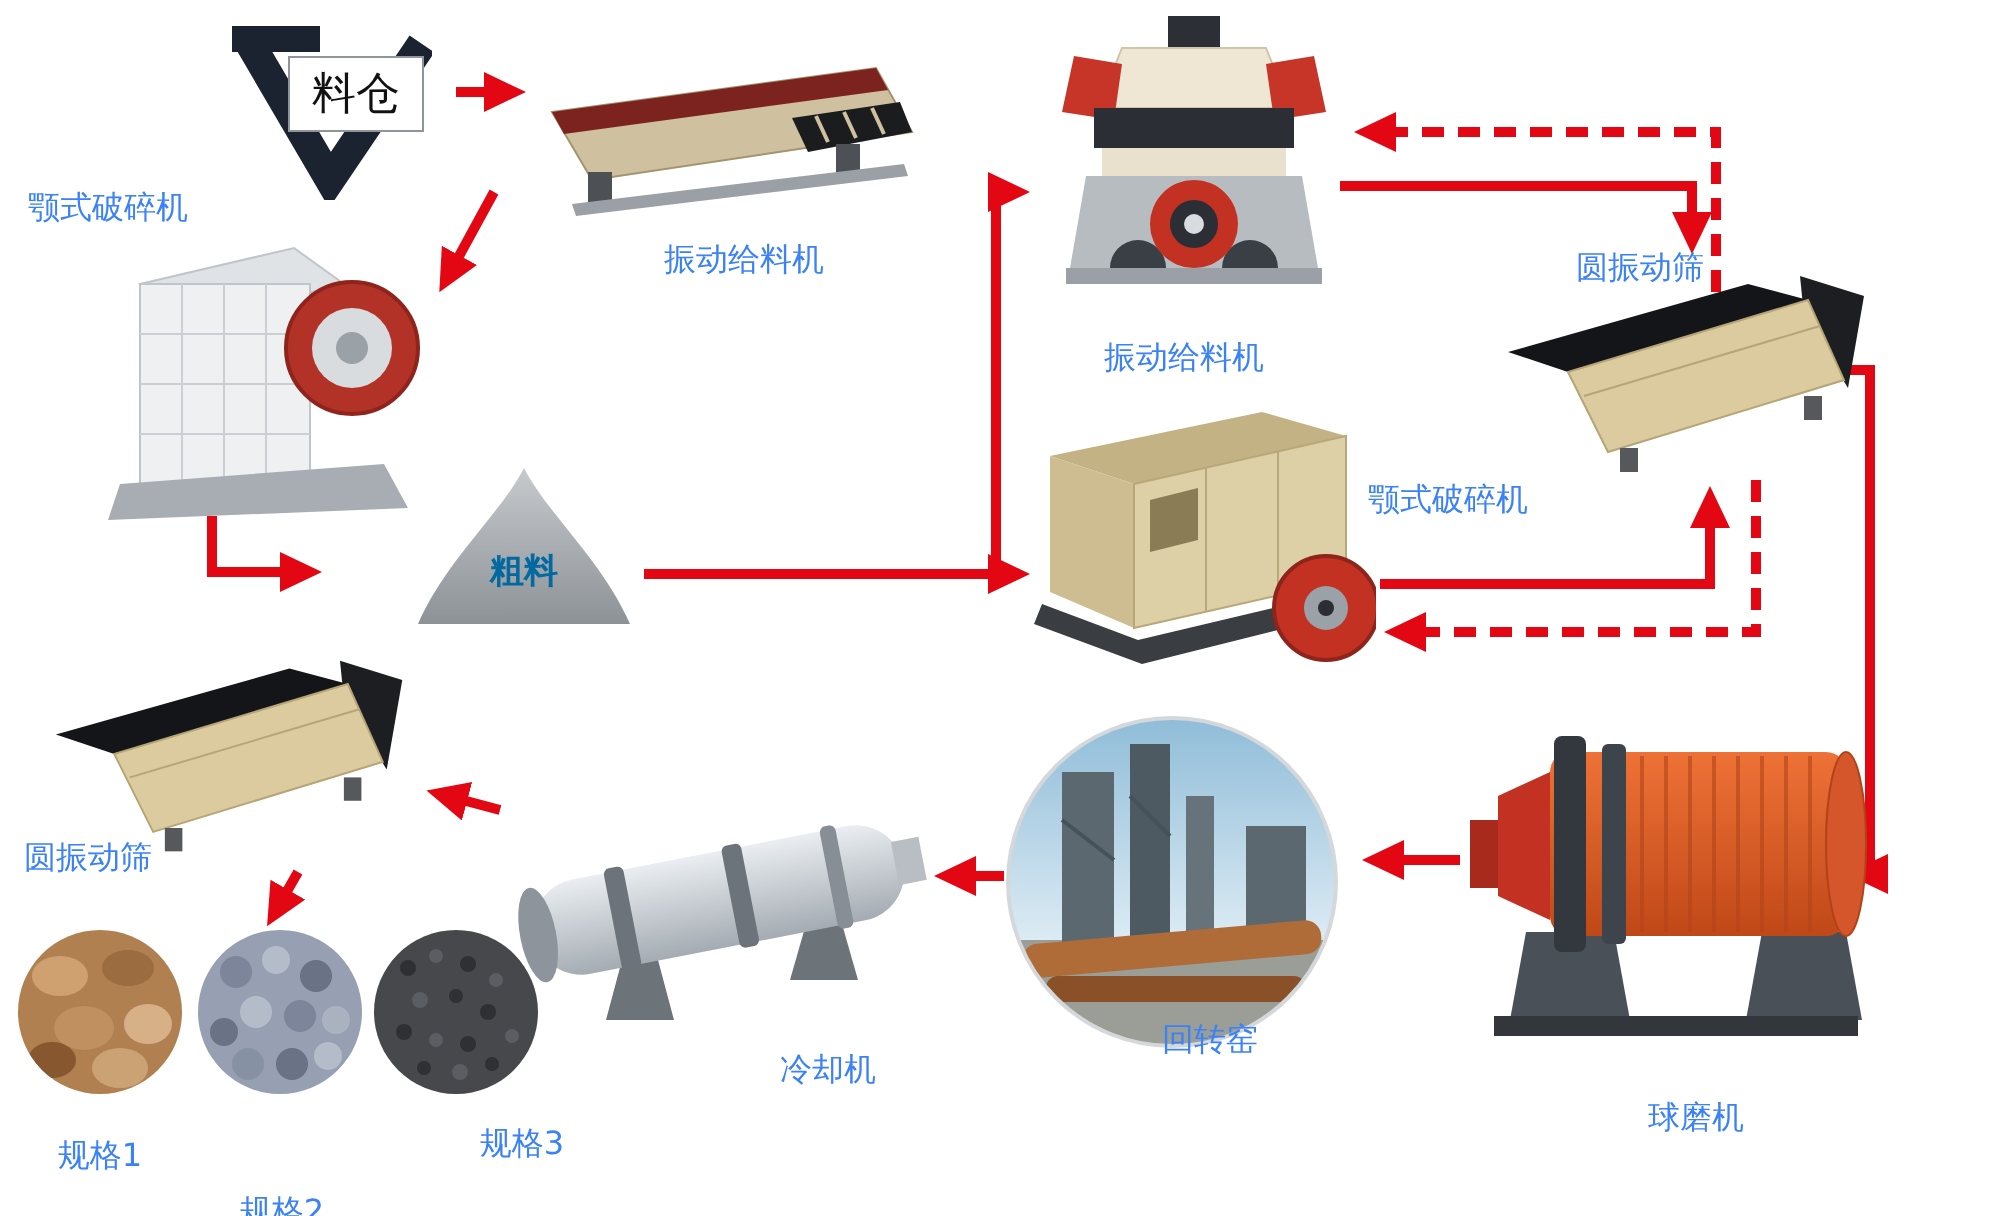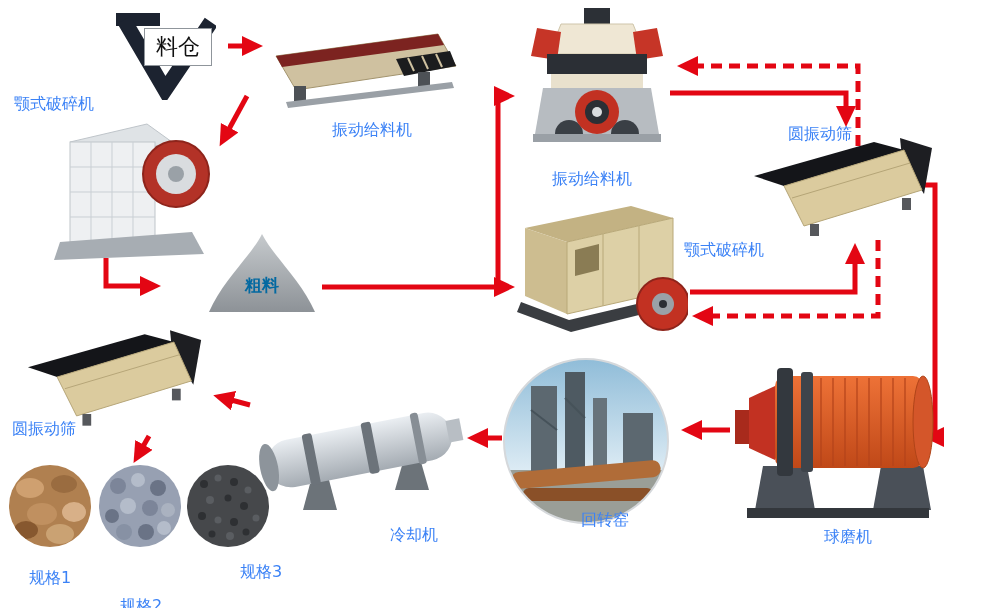--- a/index.html
+++ b/index.html
@@ -174,21 +174,21 @@
         <line x1="134" y1="30" x2="134" y2="118"></line>
           <line x1="146" y1="30" x2="146" y2="118"></line>
         <line x1="158" y1="30" x2="158" y2="118"></line>
           <line x1="170" y1="30" x2="170" y2="118"></line>
       </g>
       <rect x="42" y="20" width="16" height="108" rx="4" fill="#33383e"></rect>
       <rect x="66" y="24" width="12" height="100" rx="3" fill="#3e444b"></rect>
       <ellipse cx="188" cy="74" rx="10" ry="46" fill="#d4562a" stroke="#b04418"></ellipse>
     </svg>
   </div>
-  <div class="label center" style="left:848px;top:527px;">球磨机</div>
+  <div class="label center" style="left:848px;top:549px;">球磨机</div>
 
   <div class="node" style="left:503px;top:358px;width:166px;height:166px;">
     <svg width="166" height="166" viewBox="0 0 166 166">
       <defs>
         <clipPath id="kclip">
             <circle cx="83" cy="83" r="82"></circle>
           </clipPath>
         <linearGradient id="gsky" x1="0" y1="0" x2="0" y2="1">
           <stop offset="0" stop-color="#8fbcd8"></stop>
             <stop offset="1" stop-color="#dcebf4"></stop>

